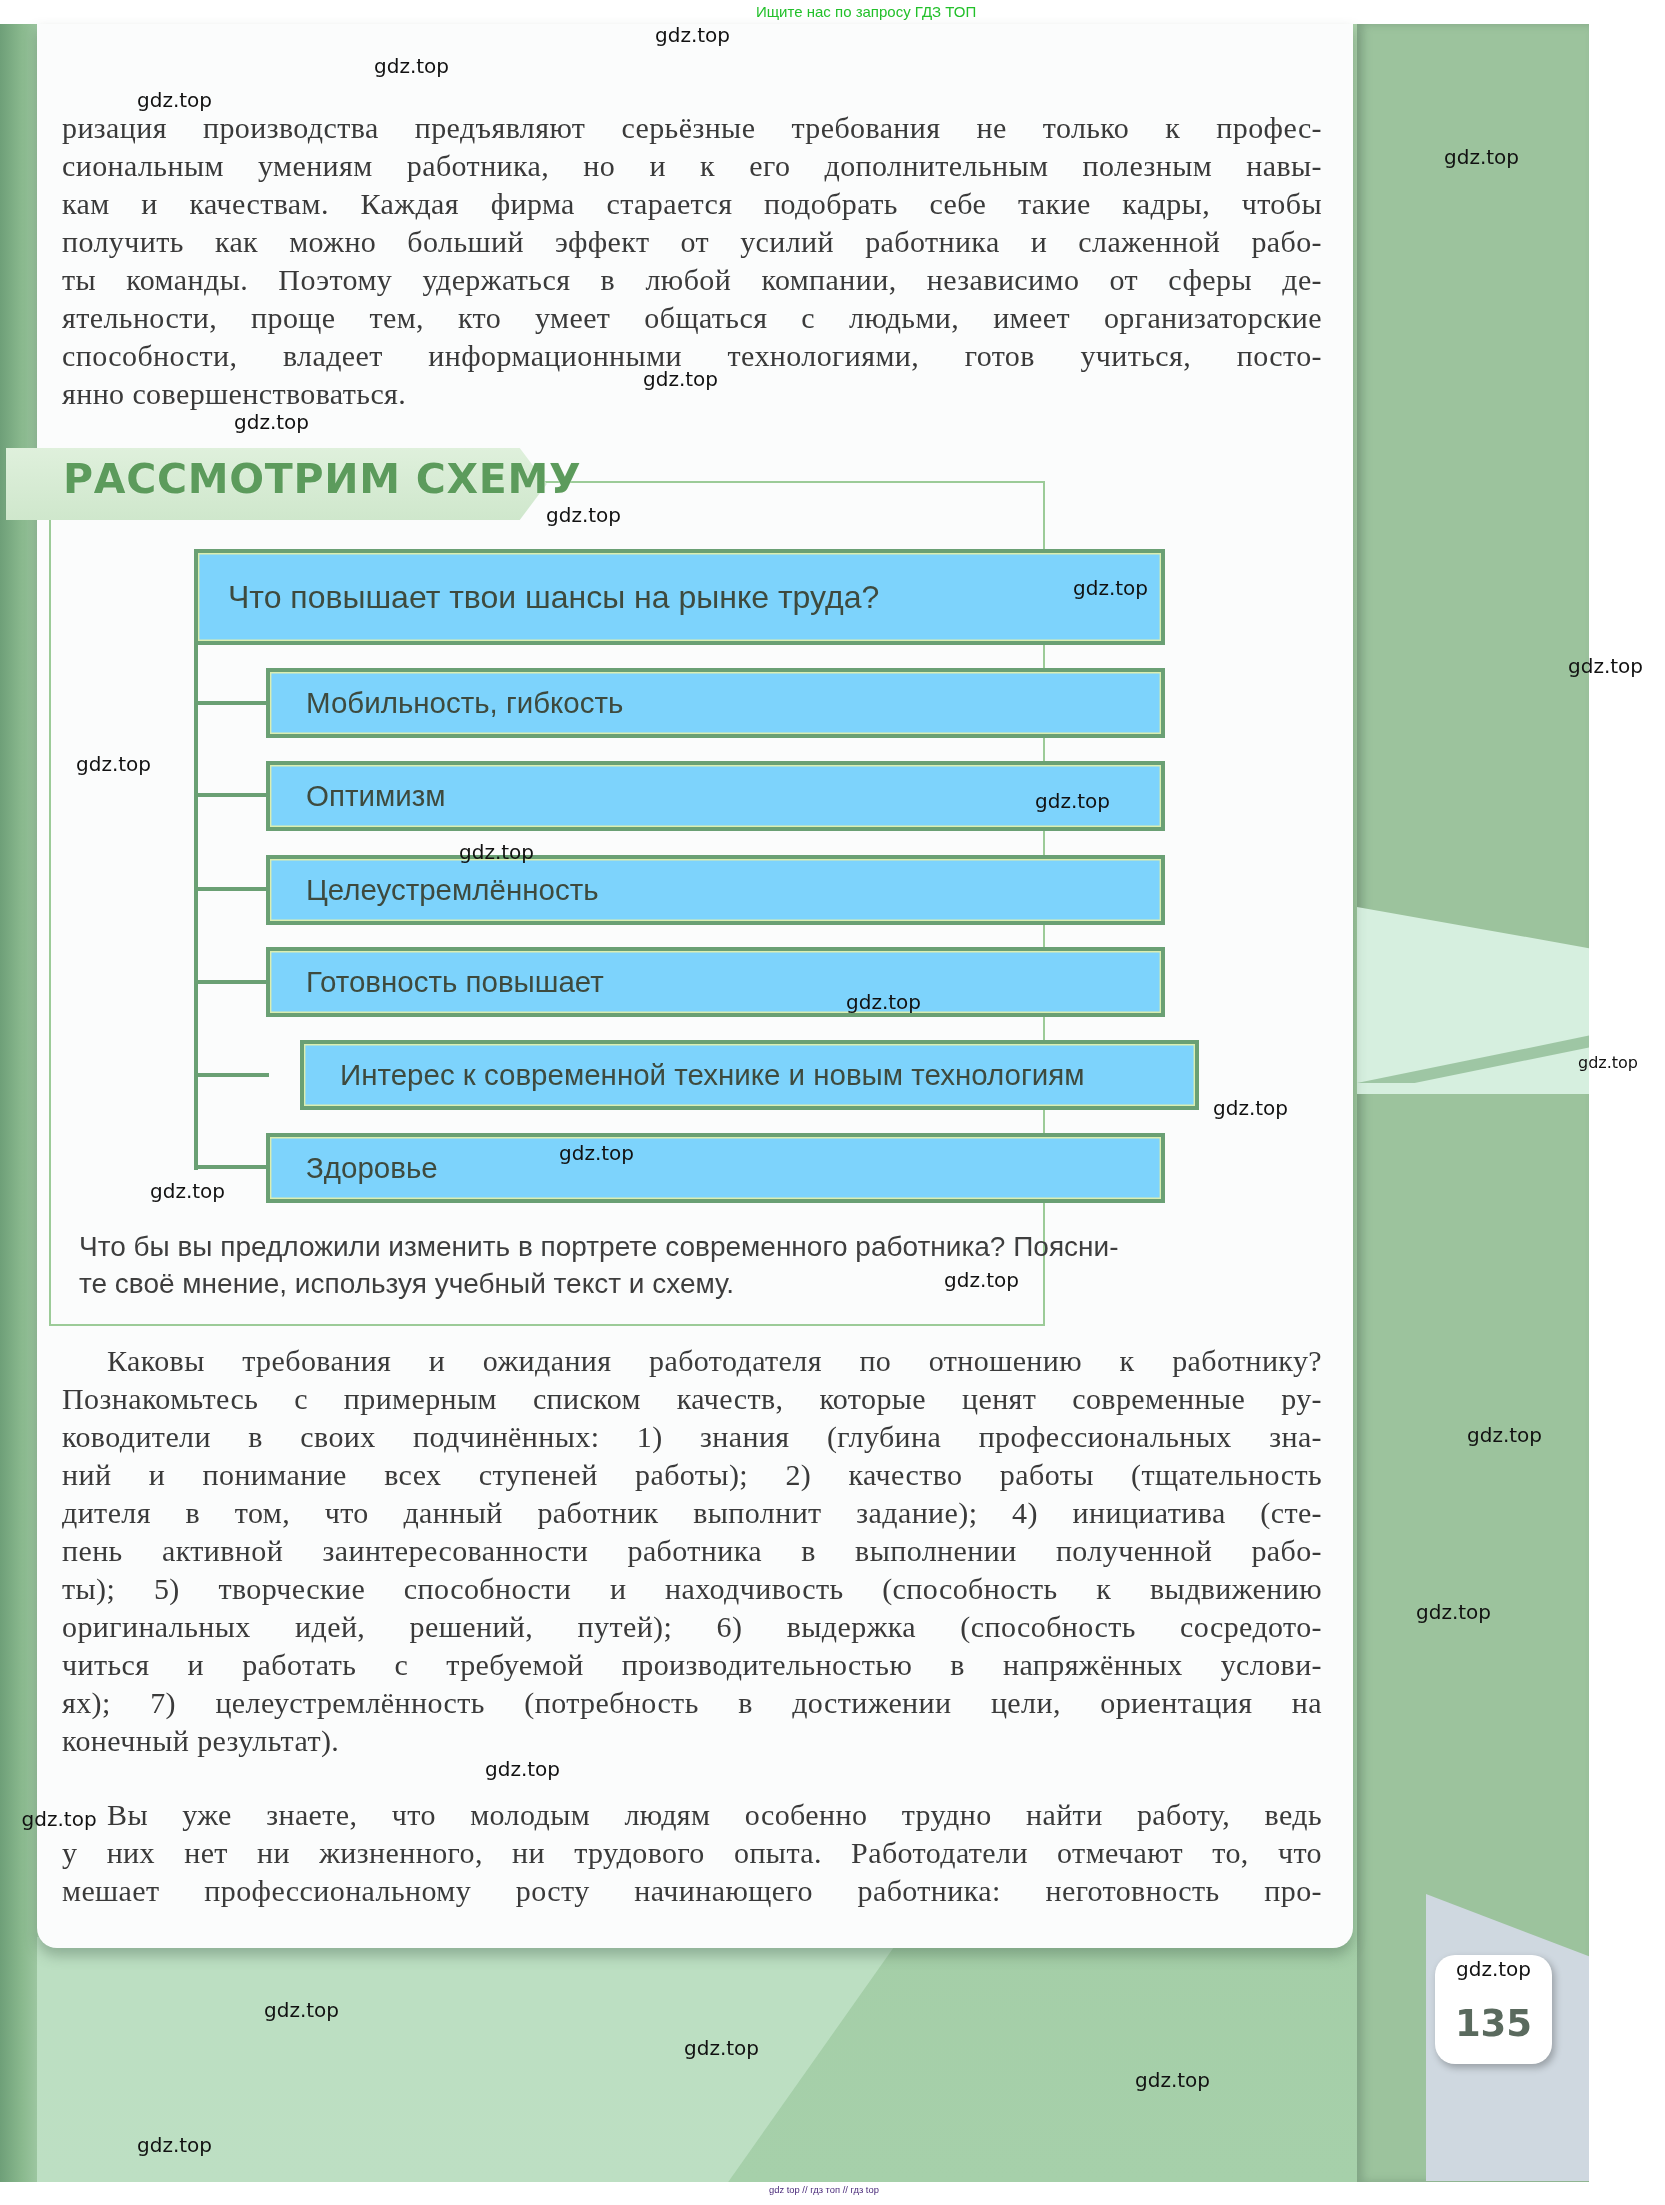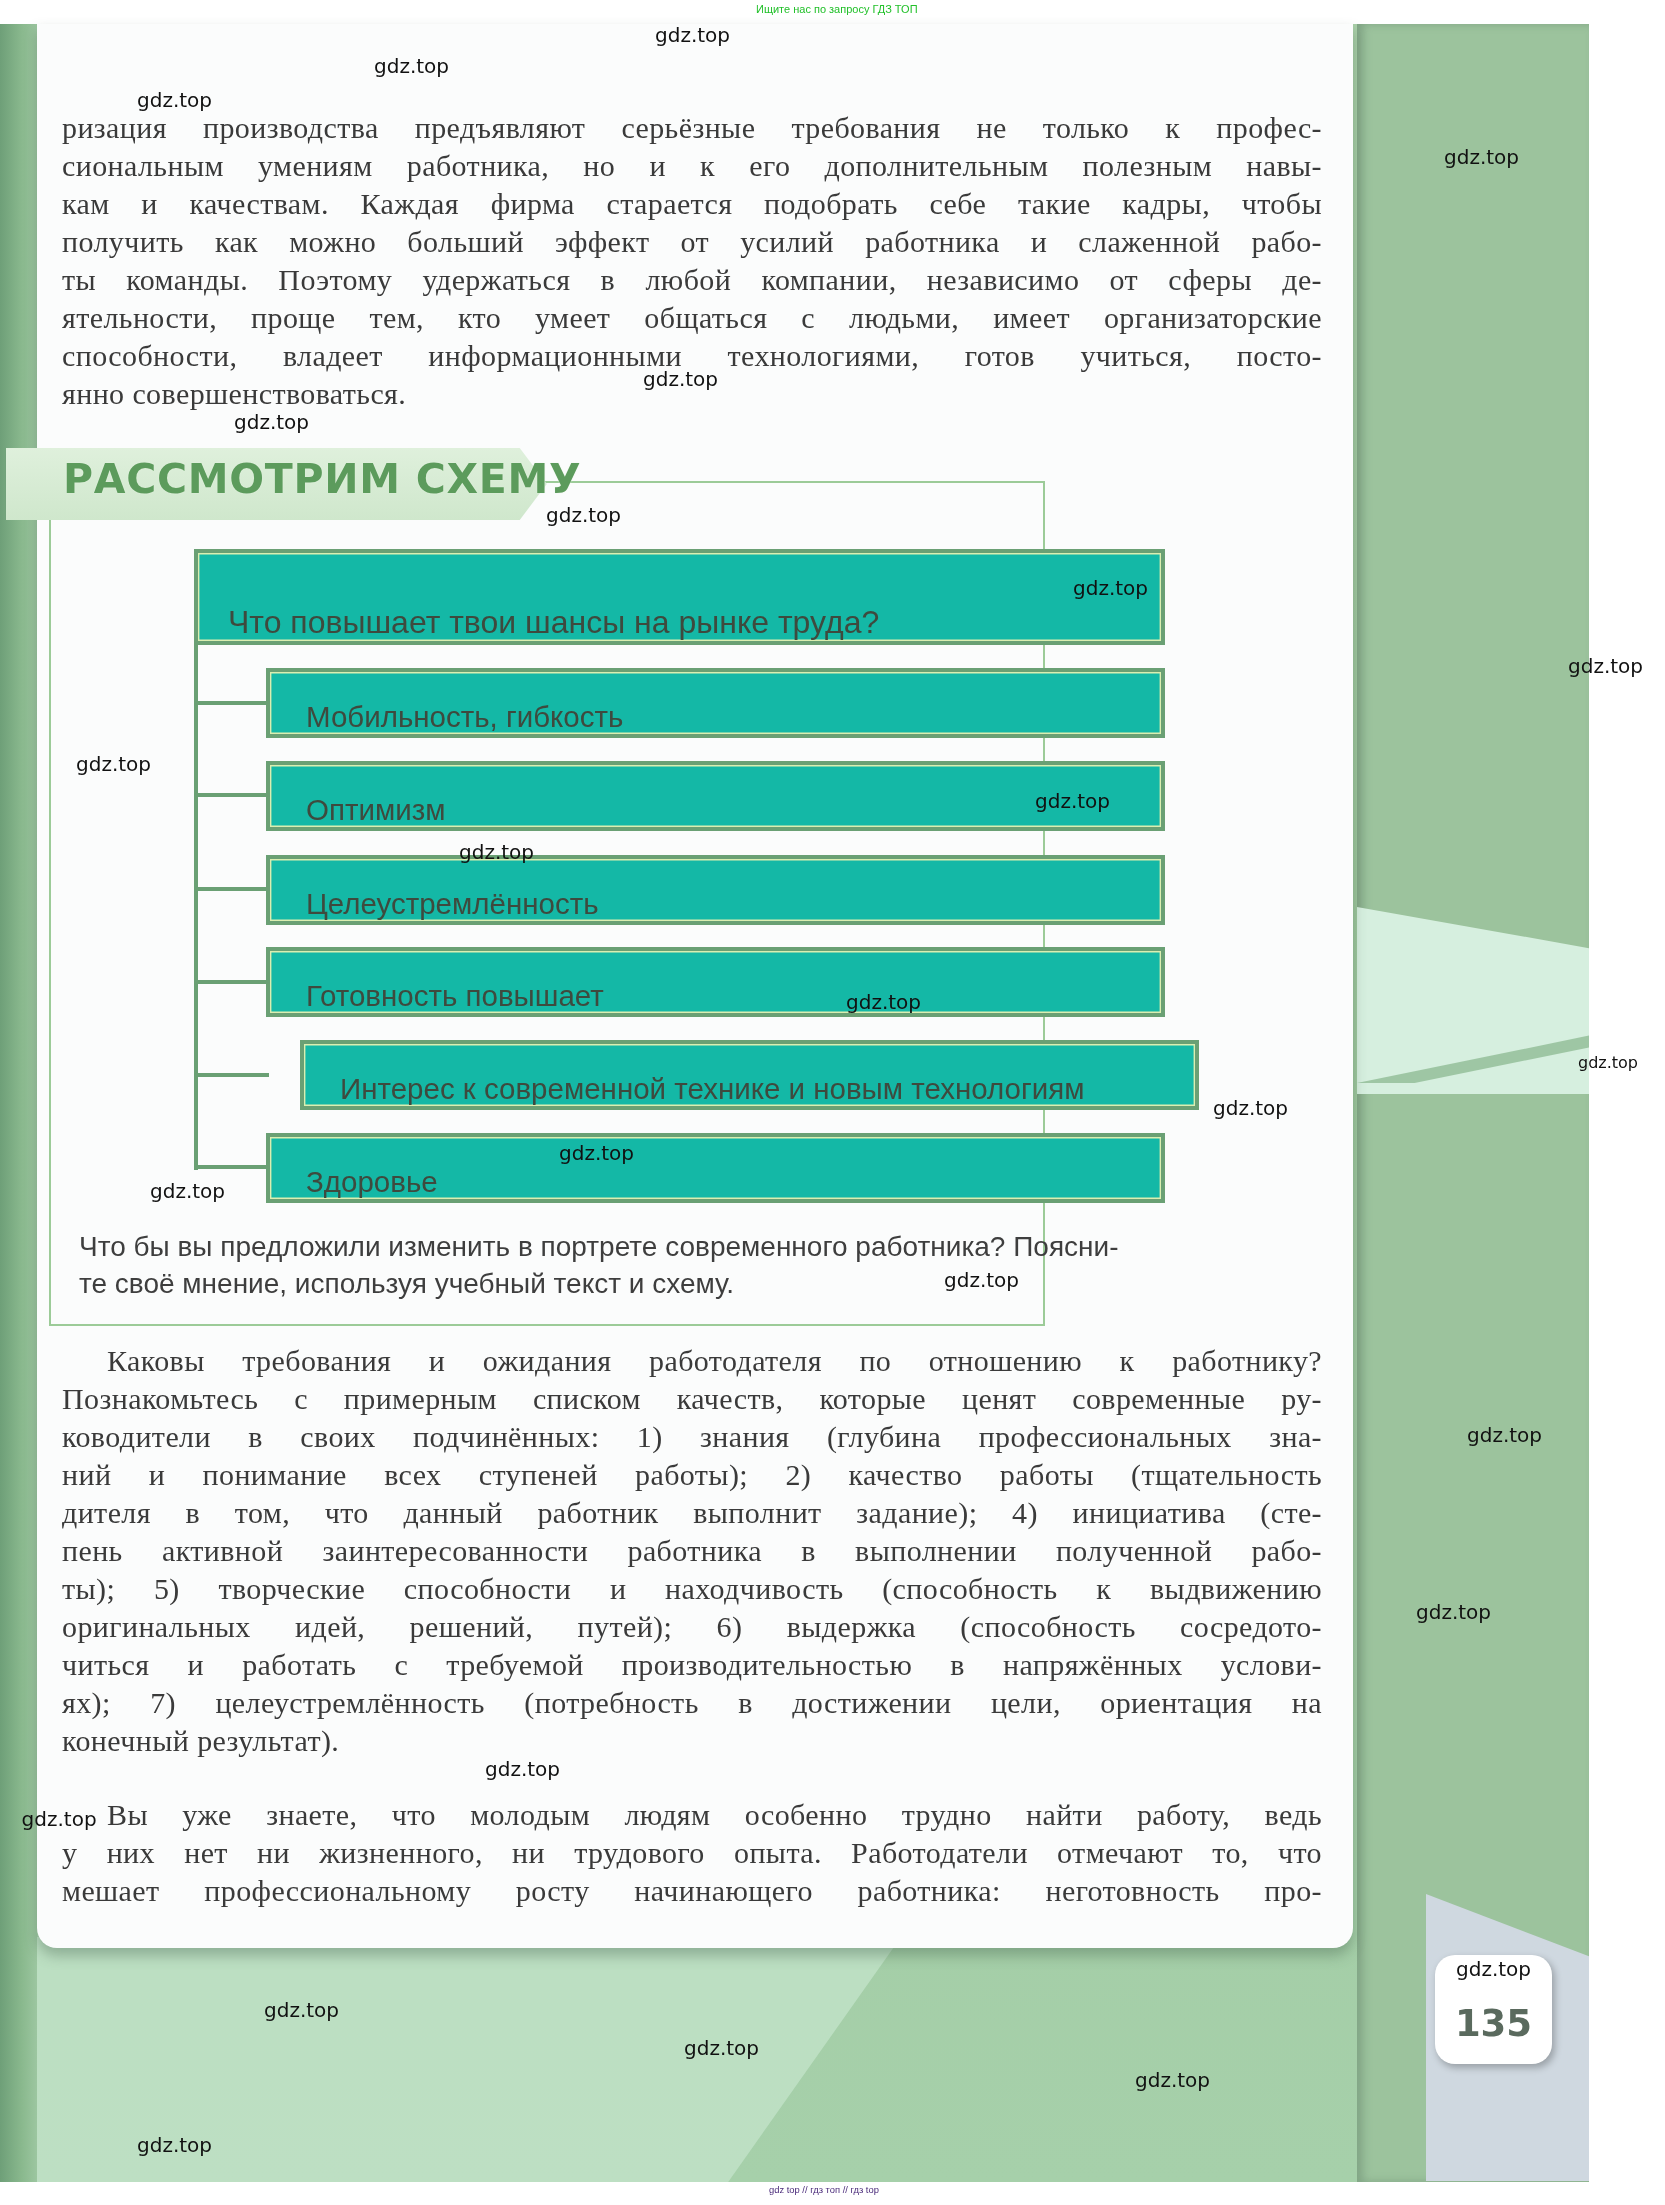--- a/index.html
+++ b/index.html
@@ -81,26 +81,26 @@
   }
 
   
   #scheme-frame {
     left: 49px; top: 481px; width: 996px; height: 845px;
     border: 2.2px solid #9ccb98; box-sizing: border-box;
     background: transparent;
   }
   .scheme-box {
     position: absolute; box-sizing: border-box;
-    background: #14b8a6;
+    background: #7dd3fc;
     border: 4.3px solid #6aa074;
     box-shadow: 0 0 0 1.4px #dbeeb0 inset;
     font-family: "Liberation Sans", sans-serif;
     color: #3e4a3e;
-    display: flex; align-items: flex-end;
+    display: flex; align-items: center;
   }
   #scheme-question-box {
     left: 194px; top: 549px; width: 971px; height: 96px;
     padding-left: 30px; font-size: 32px;
   }
   .scheme-item {
     left: 266px; width: 899px; height: 70px;
     padding-left: 36px; font-size: 29.5px;
   }
   #connector-v {
@@ -130,21 +130,21 @@
     font-size: 37px; color: #5a6a5e;
   }
 
   
   .wm {
     position: absolute; font-family: "DejaVu Sans", sans-serif;
     font-size: 20px; color: #111111; white-space: nowrap;
   }
   .wm.small { font-size: 16px; }
   #top-banner {
-    left: 756px; top: 2.9px; font-size: 11px; color: #22c02a;
+    left: 756px; top: 2.9px; font-size: 15px; color: #22c02a;
     font-family: "Liberation Sans", sans-serif;
   }
   #bottom-banner {
     left: 769px; top: 2184px; font-size: 9.4px; color: #4a2a7a;
     font-family: "Liberation Sans", sans-serif;
   }
 </style>
 </head>
 <body>
 

